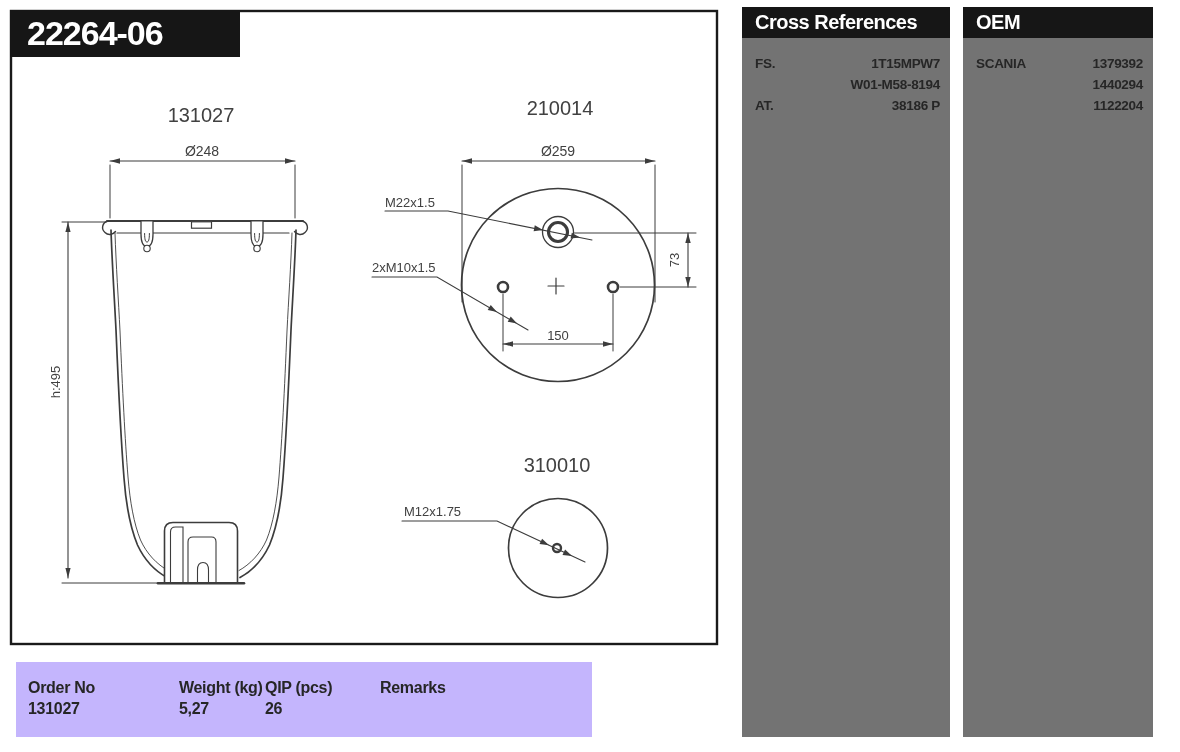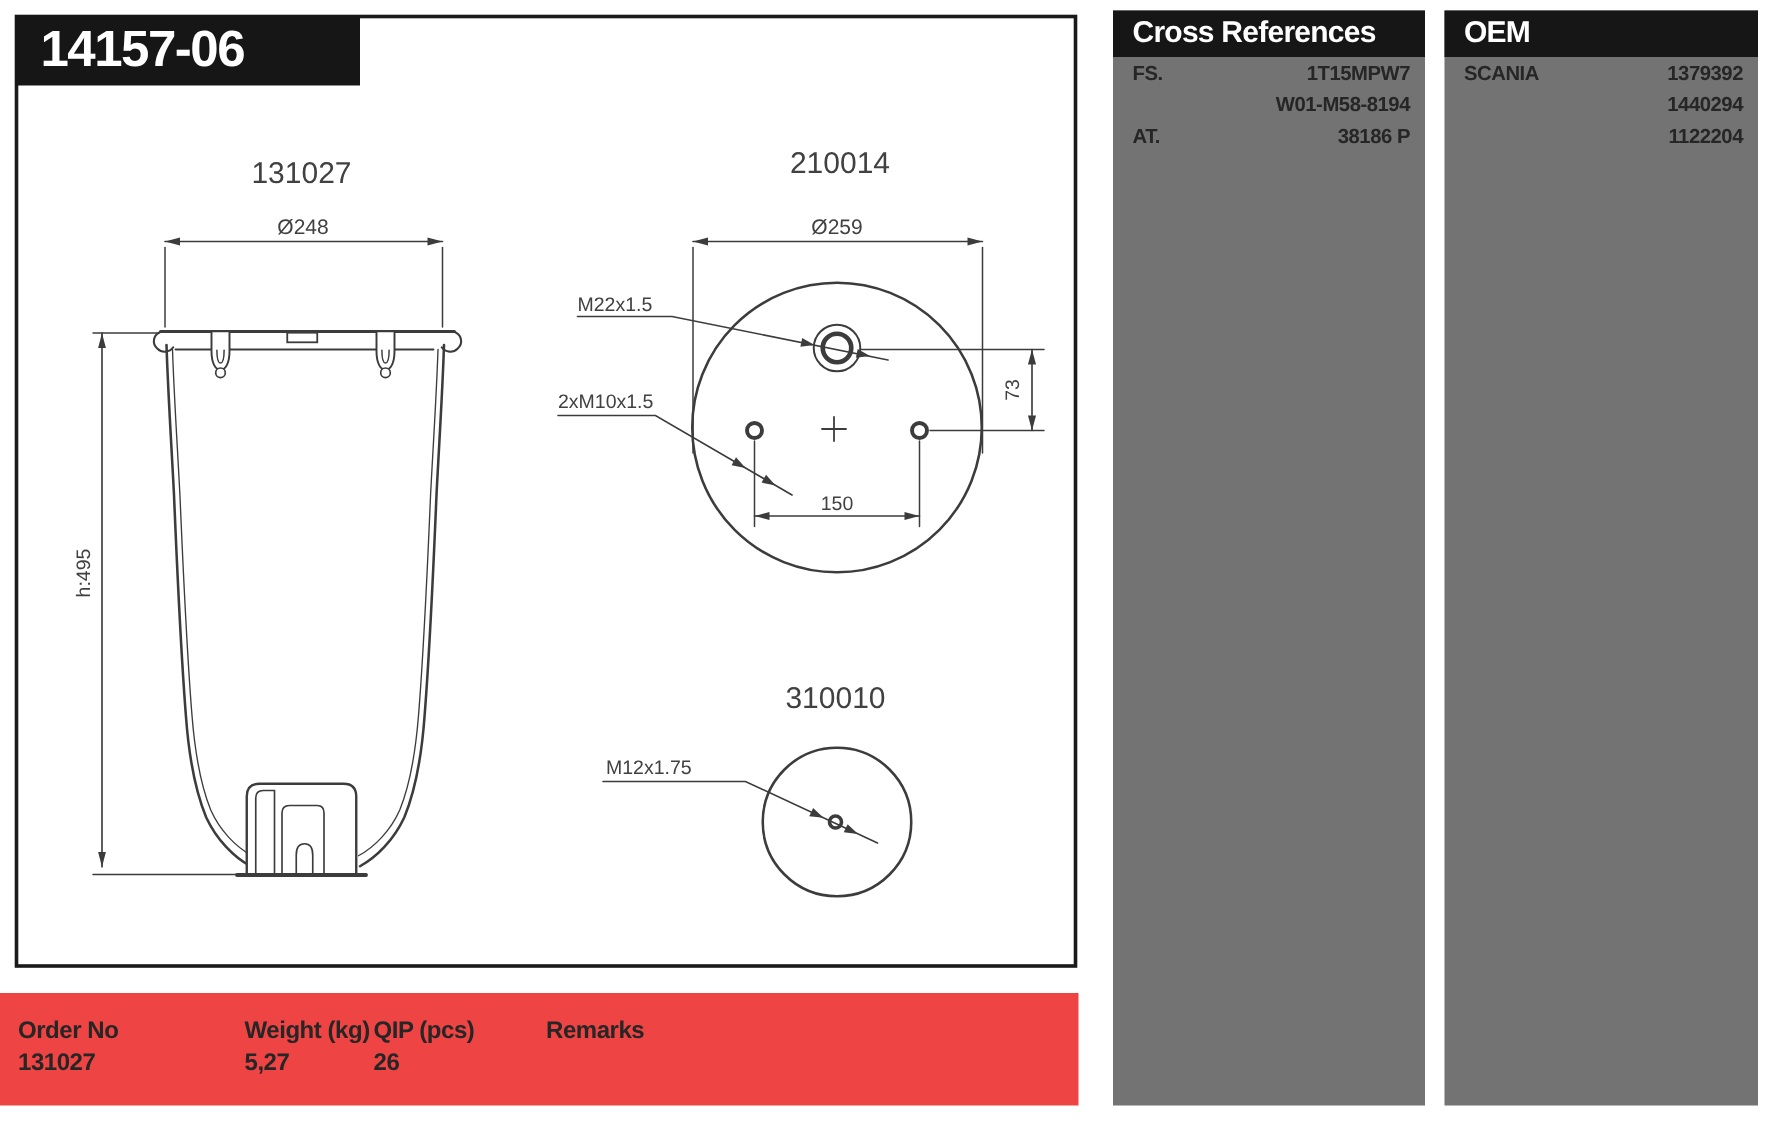--- a/index.html
+++ b/index.html
@@ -7,30 +7,30 @@
         font-family:"Liberation Sans",sans-serif;overflow:hidden;}
   .page svg{position:absolute;left:0;top:0;}
   svg text{font-family:"Liberation Sans",sans-serif;fill:#414141;}
 
   .title-box{position:absolute;left:10px;top:10px;width:230px;height:47px;
     background:#161616;color:#fff;font-weight:bold;font-size:34px;line-height:46px;
     padding-left:17px;box-sizing:border-box;letter-spacing:-1px;}
 
   .panel{position:absolute;top:7px;background:#737373;}
   .panel-cr{left:742px;width:208px;height:730px;}
-  .panel-oem{left:963px;width:209px;height:730px;}
+  .panel-oem{left:963px;width:190px;height:730px;}
   .panel-header{height:31px;background:#161616;color:#ffffff;font-weight:bold;
     font-size:20px;line-height:31px;padding-left:13px;letter-spacing:-0.5px;}
-  .panel-rows{}
+  .panel-rows{padding-top:15px;}
   .panel-row{display:flex;justify-content:space-between;height:21px;line-height:21px;
     padding:0 10px 0 13px;font-weight:bold;font-size:13.5px;color:#262626;letter-spacing:-0.3px;}
   .panel-row .lab{white-space:nowrap;}
   .panel-row .val{white-space:nowrap;text-align:right;}
 
-  .bottom-table{position:absolute;left:0;top:662px;width:719px;height:75px;background:#ef4444;}
+  .bottom-table{position:absolute;left:16px;top:662px;width:576px;height:75px;background:#c4b5fd;}
   .bt-col{position:absolute;top:15px;font-weight:bold;color:#262626;letter-spacing:-0.3px;}
   .bt-col .hd{font-size:16px;line-height:21px;}
   .bt-col .vl{font-size:16px;line-height:21px;}
   .bt-c1{left:12px;} .bt-c2{left:120px;margin-left:43px;} .bt-c3{left:249px;} .bt-c4{left:364px;}
 </style>
 </head>
 <body>
 
 <div class="page">
 
@@ -139,21 +139,21 @@
     <text x="558" y="156" font-size="14" text-anchor="middle">Ø259</text>
     <text x="385" y="207" font-size="13">M22x1.5</text>
     <text x="372" y="272" font-size="13">2xM10x1.5</text>
     <text x="679" y="260" font-size="13" text-anchor="middle" transform="rotate(-90 679 260)">73</text>
     <text x="558" y="340" font-size="13" text-anchor="middle">150</text>
 
     <text x="557" y="472" font-size="20" text-anchor="middle">310010</text>
     <text x="404" y="516" font-size="13">M12x1.75</text>
   </svg>
 
-  <div class="title-box">14157-06</div>
+  <div class="title-box">22264-06</div>
 
   <div class="panel panel-cr">
     <div class="panel-header">Cross References</div>
     <div class="panel-rows">
       <div class="panel-row">
         <span class="lab">FS.</span>
         <span class="val">1T15MPW7</span>
       </div>
       <div class="panel-row">
         <span class="lab"></span>

